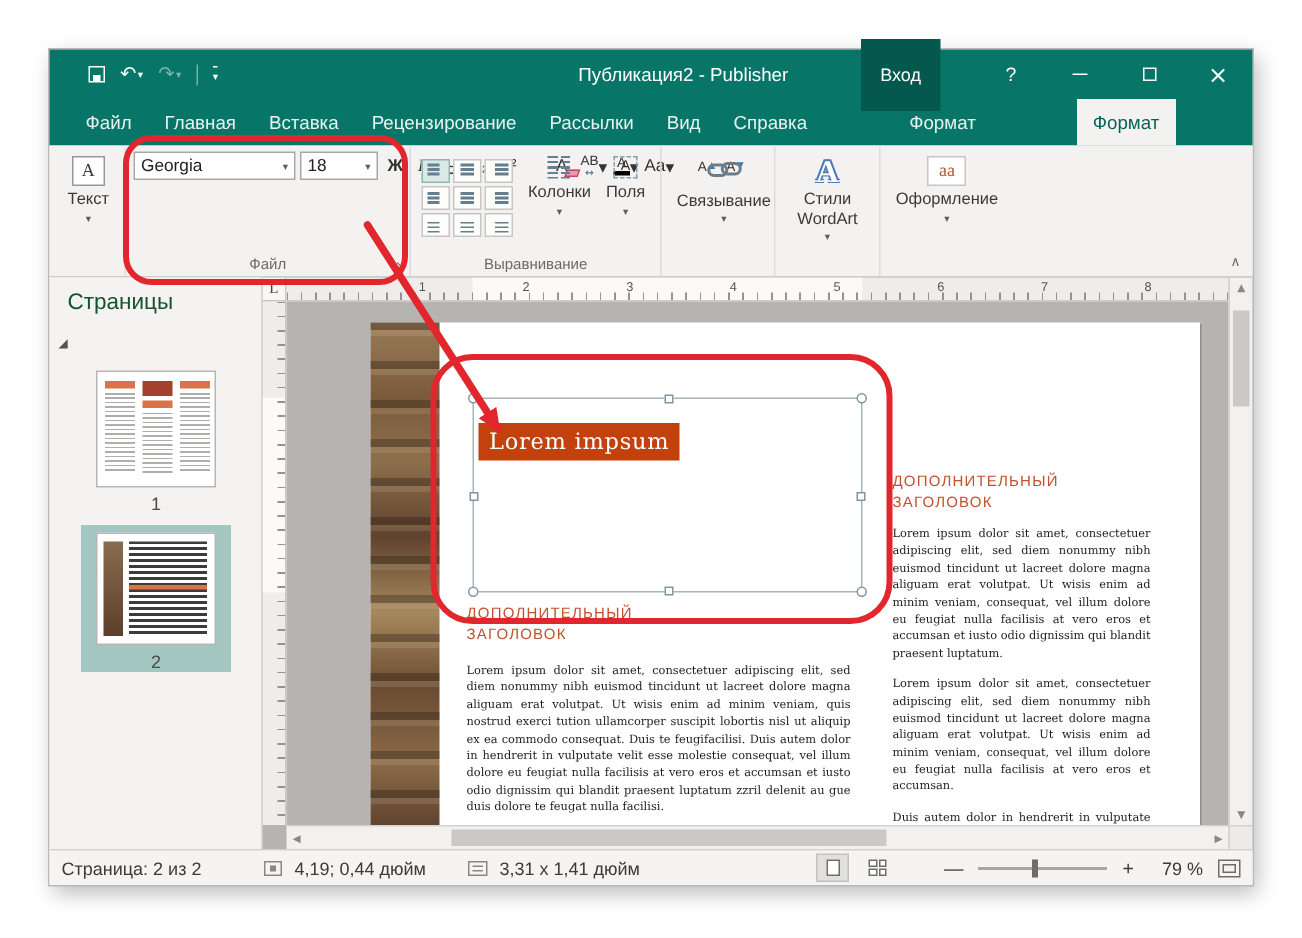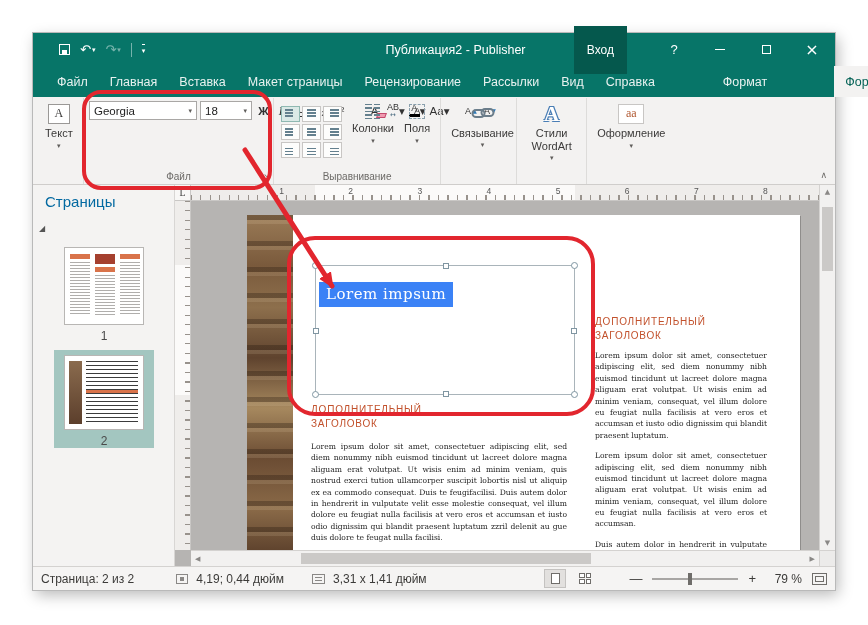--- a/index.html
+++ b/index.html
@@ -73,21 +73,21 @@
   .cols-icon i { flex:1; background:repeating-linear-gradient(to bottom,#64808e 0 1.5px,transparent 1.5px 3.5px); }
   .mar-icon { width:16px; height:15px; border:1px dashed #8aa0ad; display:flex; align-items:center; justify-content:center; font-size:9.5px; color:#333; margin-bottom:3px; }
   .wa-icon { font-family:"Liberation Serif",serif; font-size:21px; font-weight:bold; color:#fff; line-height:1;
              text-shadow:-1px -1px 0 #4a7eb5,1px -1px 0 #4a7eb5,-1px 1px 0 #4a7eb5,1px 1px 0 #4a7eb5; margin-bottom:2px; }
   .typo-icon { width:26px; height:20px; border:1px solid #c8c6c4; background:#fff; color:#b0572f; font-family:"Liberation Serif",serif;
                font-size:12px; display:flex; align-items:center; justify-content:center; margin-bottom:3px; }
   .collapse-ribbon { position:absolute; right:8px; bottom:4px; font-size:9px; color:#6c6a67; }
 
   
   .pages-panel { position:absolute; left:0; top:152px; width:142px; bottom:24px; background:#f4f3f2; border-right:1px solid #d8d6d4; }
-  .pages-title { margin:8px 0 0 12px; font-size:15px; color:#0369a1; }
+  .pages-title { margin:8px 0 0 12px; font-size:15px; color:#14532d; }
   .panel-collapse { position:absolute; left:6px; top:39px; font-size:8px; color:#555; }
   .thumb { width:80px; height:78px; background:#fff; border:1px solid #b8b6b4; position:relative; }
   .thumb-label { text-align:center; font-size:12px; color:#4a4a4a; margin-top:4px; }
   .t1wrap { position:absolute; left:31px; top:62px; width:80px; }
   .t1col { position:absolute; top:6px; bottom:6px; width:20px; }
   .t1head { height:5px; background:#d9734a; margin-bottom:3px; }
   .t1lines { height:52px; background:repeating-linear-gradient(to bottom,#b0aeac 0 1px,transparent 1px 3px); }
   .t1img { height:10px; background:#a5402f; margin-bottom:3px; }
   .selwrap { position:absolute; left:21px; top:165px; width:100px; height:98px; background:#a3c6c0; display:flex; flex-direction:column; align-items:center; padding-top:5px; }
   .t2photo { position:absolute; left:4px; top:5px; bottom:5px; width:13px; background:linear-gradient(#8a6b4e,#5c3f2c); }
@@ -108,21 +108,21 @@
   .viewport { position:absolute; left:16px; top:16px; right:16px; bottom:16px; overflow:hidden; }
   .page { position:absolute; left:56px; top:14px; width:553px; height:420px; background:#fff; box-shadow:1px 1px 0 #8f8d8b; }
   .photo { position:absolute; left:0; top:0; bottom:0; width:46px;
            background:linear-gradient(180deg,#9a7b57 0%,#7a5a3c 12%,#8d6f4c 22%,#5f432e 34%,#a6885e 46%,#6b4c33 58%,#8a6a48 70%,#563b28 82%,#7d5f41 100%); }
   .photo::after { content:""; position:absolute; inset:0;
            background:repeating-linear-gradient(180deg,rgba(30,18,10,.30) 0 5px,rgba(255,235,200,.12) 5px 9px,rgba(0,0,0,0) 9px 26px); }
   .textbox { position:absolute; left:68px; top:50px; width:260px; height:130px; border:1px solid #a9b4ba; }
   .handle { position:absolute; background:#fff; border:1px solid #8096a2; z-index:3; }
   .h-circle { width:7px; height:7px; border-radius:50%; }
   .h-square { width:6px; height:6px; }
-  .sel-text { position:absolute; left:3px; top:16px; background:#3b82f6; color:#fff; font-family:"DejaVu Serif","Liberation Serif",serif;
+  .sel-text { position:absolute; left:3px; top:16px; background:#c2410c; color:#fff; font-family:"DejaVu Serif","Liberation Serif",serif;
               font-size:15px; padding:3px 7px 4px; letter-spacing:.5px; white-space:nowrap; }
   .heading { font-size:10px; letter-spacing:.8px; color:#c2512c; line-height:1.4; }
   .lh { position:absolute; left:64px; top:188px; width:160px; }
   .lbody { position:absolute; left:64px; top:226px; width:256px; font-family:"DejaVu Serif","Liberation Serif",serif;
            font-size:7.6px; line-height:1.5; text-align:justify; color:#1e1e1e; }
   .rcol { position:absolute; left:348px; top:100px; width:172px; }
   .rcol .heading { margin-bottom:7px; }
   .rcol p { font-family:"DejaVu Serif","Liberation Serif",serif; font-size:7.6px; line-height:1.5; text-align:justify; color:#1e1e1e; margin-bottom:9px; }
 
   
@@ -191,21 +191,20 @@
           <span class="max-glyph"></span>
         </span>
       <span class="tb-btn glyph" style="font-size:16px;">×</span>
     </div>
   </div>
 
   <div class="tabrow">
     <span class="tab">Файл</span>
     <span class="tab">Главная</span>
     <span class="tab">Вставка</span>
-    <span class="tab">Макет страницы</span>
     <span class="tab">Рецензирование</span>
     <span class="tab">Рассылки</span>
     <span class="tab">Вид</span>
     <span class="tab">Справка</span>
     <span class="tab ctx">Формат</span>
     <span class="tab active">Формат</span>
   </div>
 
   <div class="ribbon">
 

